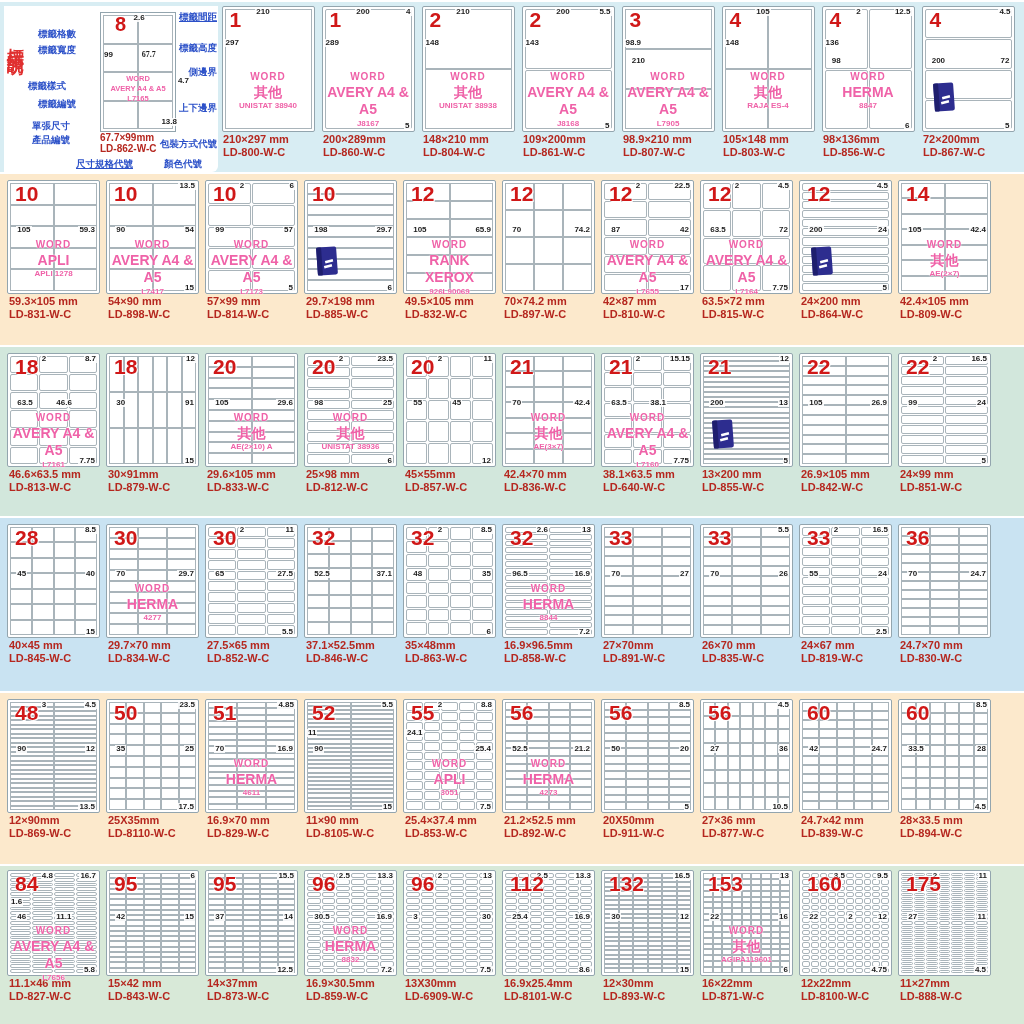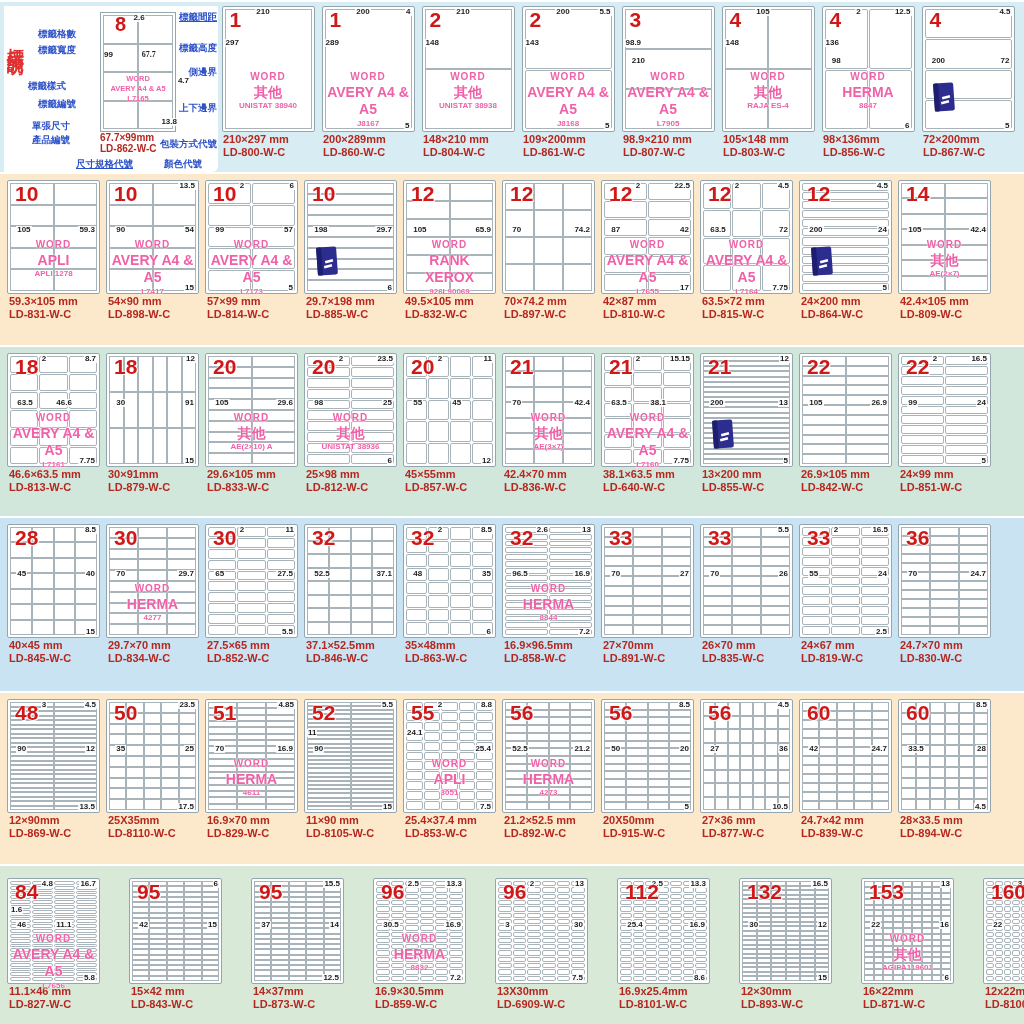--- a/index.html
+++ b/index.html
@@ -4,21 +4,21 @@
 <style>
   html,body{margin:0;padding:0;}
   body{width:1024px;height:1024px;background:#fff;font-family:"Liberation Sans","DejaVu Sans",sans-serif;overflow:hidden;}
   #rows{width:1024px;height:1024px;display:flex;flex-direction:column;}
   .band{display:flex;flex-direction:row;align-items:flex-start;padding:6px 4px 0 4px;box-sizing:border-box;border-top:2px solid #fff;}
   .band.r1{height:172px;padding-top:4px;}
   .band.r2{height:173px;}
   .band.r3{height:171px;}
   .band.r4{height:175px;}
   .band.r5{height:173px;}
-  .band.r6{height:160px;padding-top:12px;gap:23px;}
+  .band.r6{height:160px;padding-top:4px;}
   .card{width:97px;margin:0 1px;flex:0 0 auto;}
   .band.r1 .card{width:98px;}
   .sheet{position:relative;width:91px;height:112px;background:#fff;border:1px solid #93a5ae;border-radius:2px;margin:0 auto 1px auto;}
   .band.r1 .sheet{height:124px;}
   .band.r6 .sheet{height:104px;}
   .grid{position:absolute;left:2px;top:2px;right:2px;bottom:2px;display:grid;z-index:1;}
   .cell{border:0.5px solid #a9b4ba;background:#fff;min-width:0;min-height:0;}
   .cell.rc{border:1px solid #a9b4ba;border-radius:2px;}
   .count{position:absolute;top:2px;left:7px;color:#d01818;font-weight:bold;font-size:21px;line-height:1;z-index:4;text-shadow:0 0 2px #fff,0 0 2px #fff,1px 1px 0 #fff;}
   .brand{position:absolute;left:0;right:0;top:52%;text-align:center;color:#ef62a8;font-weight:bold;z-index:3;line-height:1.25;text-shadow:0 0 2px #fff,0 0 1px #fff;}
@@ -1827,21 +1827,21 @@
             <div class="cell"></div>
             <div class="cell"></div>
           </div>
           <div class="count">56</div>
           <span class="ann s-tr">8.5</span>
           <span class="ann s-m">50</span>
           <span class="ann s-r">20</span>
           <span class="ann s-br">5</span>
         </div>
         <div class="sizeln">20X50mm</div>
-        <div class="codeln">LD-915-W-C</div>
+        <div class="codeln">LD-911-W-C</div>
       </div>
       <div class="card">
         <div class="sheet">
           <div class="grid" style="grid-template-columns: repeat(7, 1fr); grid-template-rows: repeat(8, 1fr); gap: 0px;">
             <div class="cell"></div>
             <div class="cell"></div>
             <div class="cell"></div>
             <div class="cell"></div>
             <div class="cell"></div>
             <div class="cell"></div>

